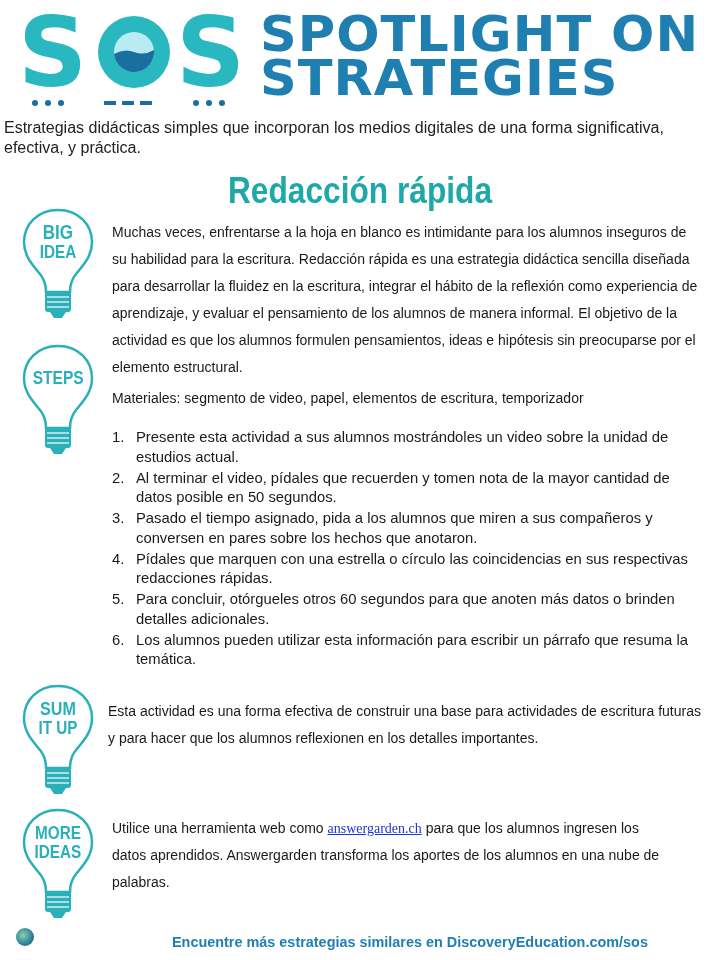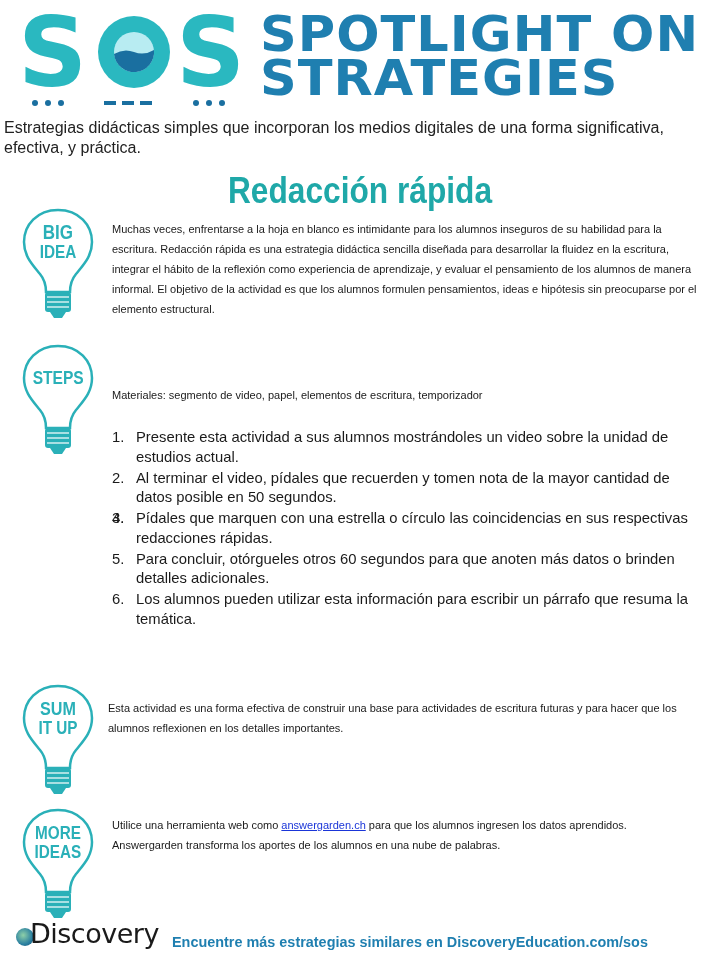--- a/index.html
+++ b/index.html
@@ -11,22 +11,22 @@
   .sos-title { position:absolute; left:260px; top:12px; width:440px; }
   .sos-title div { font-family:"DejaVu Sans", sans-serif; font-weight:bold; color:#1f7fb0; font-size:50px; line-height:44px; letter-spacing:1px; transform:scaleX(1.02); transform-origin:left; }
 
   .tagline { position:absolute; left:4px; top:118px; width:680px; text-align:left; font-size:16px; line-height:20px; color:#222; }
 
   .doc-title { position:absolute; left:0; top:170px; width:720px; text-align:center; font-size:36px; font-weight:bold; color:#1fa8a8; transform:scaleX(0.88); }
 
   .bulb { position:absolute; width:80px; height:115px; }
   .bulb svg { width:100%; height:100%; }
 
-  .para { position:absolute; font-size:11px; line-height:20px; color:#1a1a1a; }
-  .para a { color:#1a35d8; text-decoration:underline; }
+  .para { position:absolute; font-size:14px; line-height:27px; color:#1a1a1a; }
+  .para a { color:#1a35d8; text-decoration:underline;font-family:Liberation Serif, serif; }
 
   ol.steps { position:absolute; left:112px; top:428px; width:590px; list-style:none; font-size:14.8px; line-height:19.5px; }
   ol.steps li { position:relative; padding-left:24px; margin-bottom:1.5px; }
   ol.steps li .num { position:absolute; left:0; top:0; }
 
   .footer-logo { position:absolute; left:16px; top:920px; width:152px; height:40px; }
   .footer-logo .disc { font-family:"DejaVu Sans", sans-serif; font-size:27px; font-weight:normal; color:#1a1a1a; position:absolute; left:14px; top:-2px; letter-spacing:-0.5px; }
   .footer-logo .edu { position:absolute; left:30px; top:27px; font-size:9.5px; letter-spacing:5px; color:#333;margin-top:44px; }
   .footer-logo .globe { position:absolute; left:0; top:8px; width:18px; height:18px; border-radius:50%; background:radial-gradient(circle at 40% 40%, #8ed0a8, #2a7fa0 60%, #1a4f70); }
   .footer-text { position:absolute; left:172px; top:933px; font-size:15.5px; font-weight:bold; color:#1f7fb0; transform:scaleX(0.93); transform-origin:left; white-space:nowrap; }
@@ -88,21 +88,21 @@
     <line x1="29" y1="101" x2="51" y2="101" stroke="#fff" stroke-width="1.2"></line>
     <path d="M32,106 L48,106 L44,112 L36,112 Z" fill="#2ab0b8"></path>
     <text x="40" y="42" text-anchor="middle" font-family="Liberation Sans, sans-serif" font-weight="bold" font-size="19" fill="#2ab0b8" transform="scale(0.82,1) translate(9,0)">STEPS</text>
   </svg>
 </div>
 <div class="para" style="left:112px; top:385px; width:592px;">Materiales: segmento de video, papel, elementos de escritura, temporizador</div>
 
 <ol class="steps">
   <li><span class="num">1.</span><span>Presente esta actividad a sus alumnos mostrándoles un video sobre la unidad de estudios actual.</span></li>
   <li><span class="num">2.</span><span>Al terminar el video, pídales que recuerden y tomen nota de la mayor cantidad de datos posible en 50 segundos.</span></li>
-  <li><span class="num">3.</span></li>
+  <li><span class="num">3.</span><span>Pasado el tiempo asignado, pida a los alumnos que miren a sus compañeros y conversen en pares sobre los hechos que anotaron.</span></li>
   <li><span class="num">4.</span><span>Pídales que marquen con una estrella o círculo las coincidencias en sus respectivas redacciones rápidas.</span></li>
   <li><span class="num">5.</span><span>Para concluir, otórgueles otros 60 segundos para que anoten más datos o brinden detalles adicionales.</span></li>
   <li><span class="num">6.</span><span>Los alumnos pueden utilizar esta información para escribir un párrafo que resuma la temática.</span></li>
 </ol>
 
 <div class="bulb" style="left:18px; top:682px;">
   <svg viewBox="0 0 80 115">
     <path d="M40,4 C19,4 6,19 6,36 C6,50 14,58 22,68 C27,74 28,80 28,86 L52,86 C52,80 53,74 58,68 C66,58 74,50 74,36 C74,19 61,4 40,4 Z" fill="none" stroke="#2ab0b8" stroke-width="2.5"></path>
     <rect x="27" y="86" width="26" height="20" rx="3" fill="#2ab0b8"></rect>
     <line x1="29" y1="91" x2="51" y2="91" stroke="#fff" stroke-width="1.2"></line>
@@ -126,16 +126,15 @@
     <text x="40" y="33" text-anchor="middle" font-family="Liberation Sans, sans-serif" font-weight="bold" font-size="18" fill="#2ab0b8" transform="scale(0.85,1) translate(7,0)">MORE</text>
     <text x="40" y="52" text-anchor="middle" font-family="Liberation Sans, sans-serif" font-weight="bold" font-size="18" fill="#2ab0b8" transform="scale(0.85,1) translate(7,0)">IDEAS</text>
   </svg>
 </div>
 <div class="para" style="left:112px; top:815px; width:560px;">
   <span>Utilice una herramienta web como </span><a href="#">answergarden.ch</a><span> para que los alumnos ingresen los datos aprendidos. Answergarden transforma los aportes de los alumnos en una nube de palabras.</span>
 </div>
 
 <div class="footer-logo">
   <div class="globe"></div>
-  <div class="disc">Discovery</div>
   <div class="edu">EDUCATION</div>
 </div>
 <div class="footer-text">Encuentre más estrategias similares en DiscoveryEducation.com/sos</div>
 
 </body></html>

